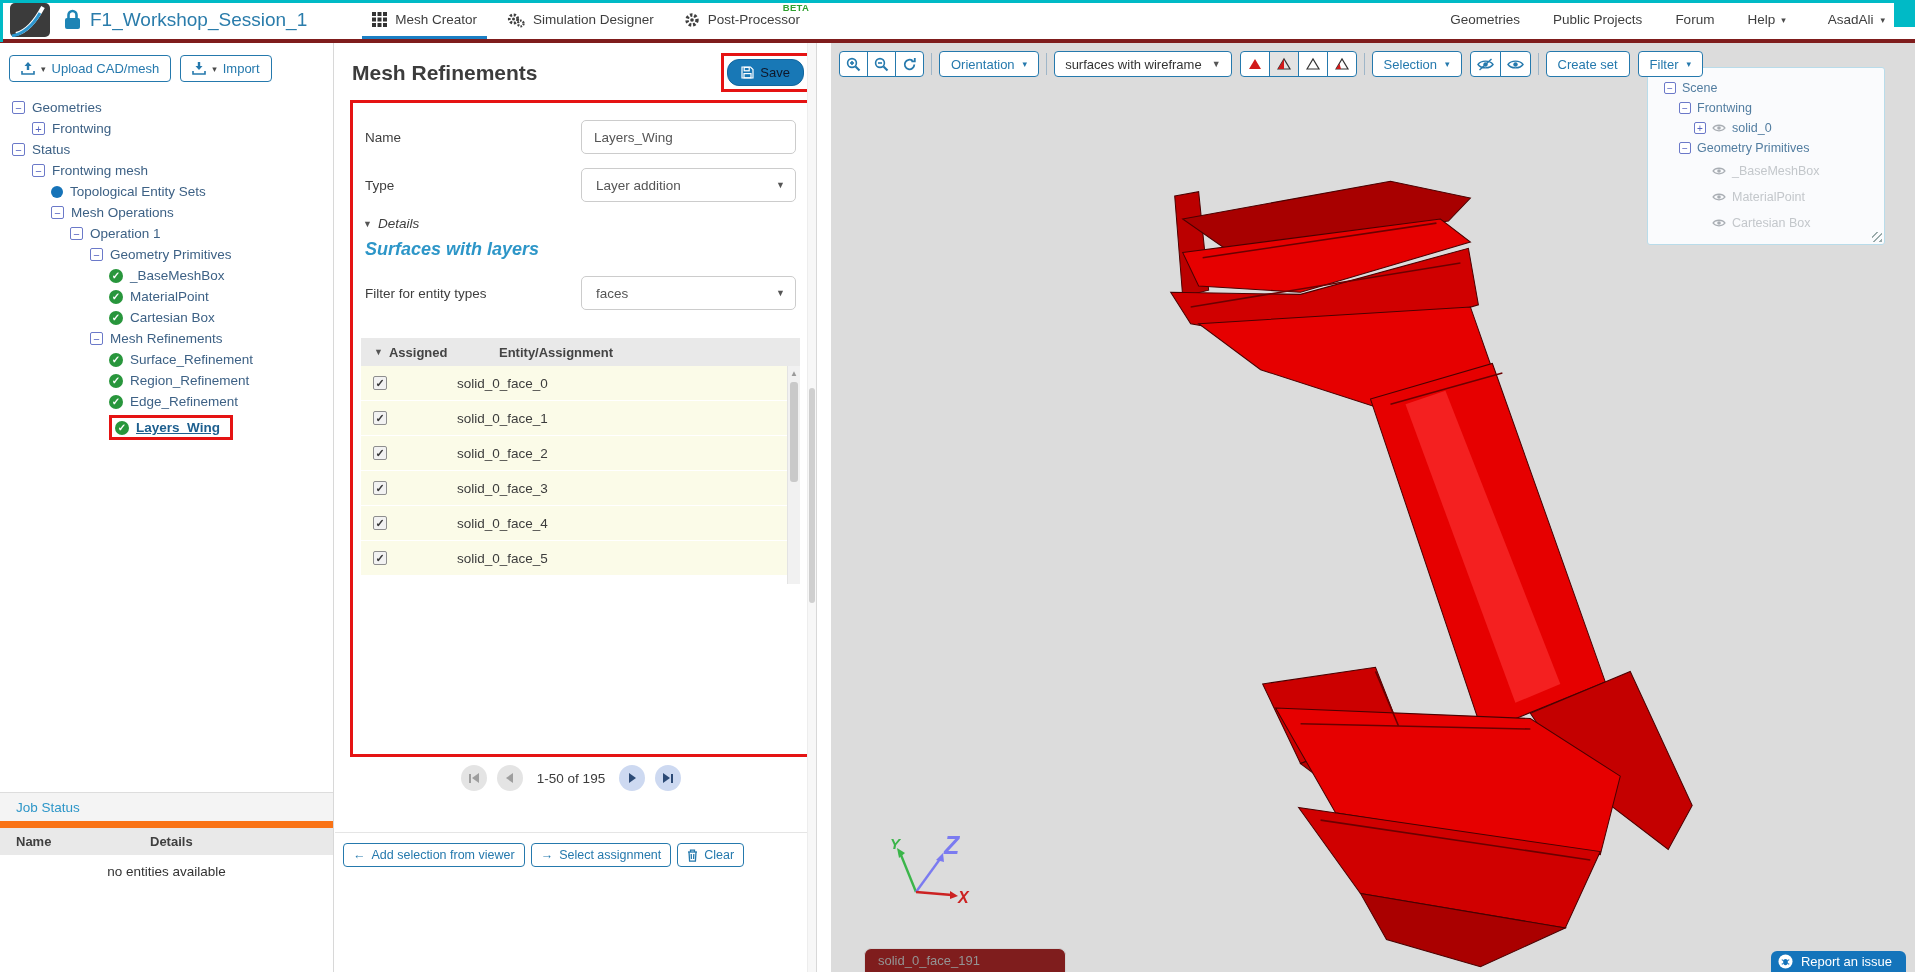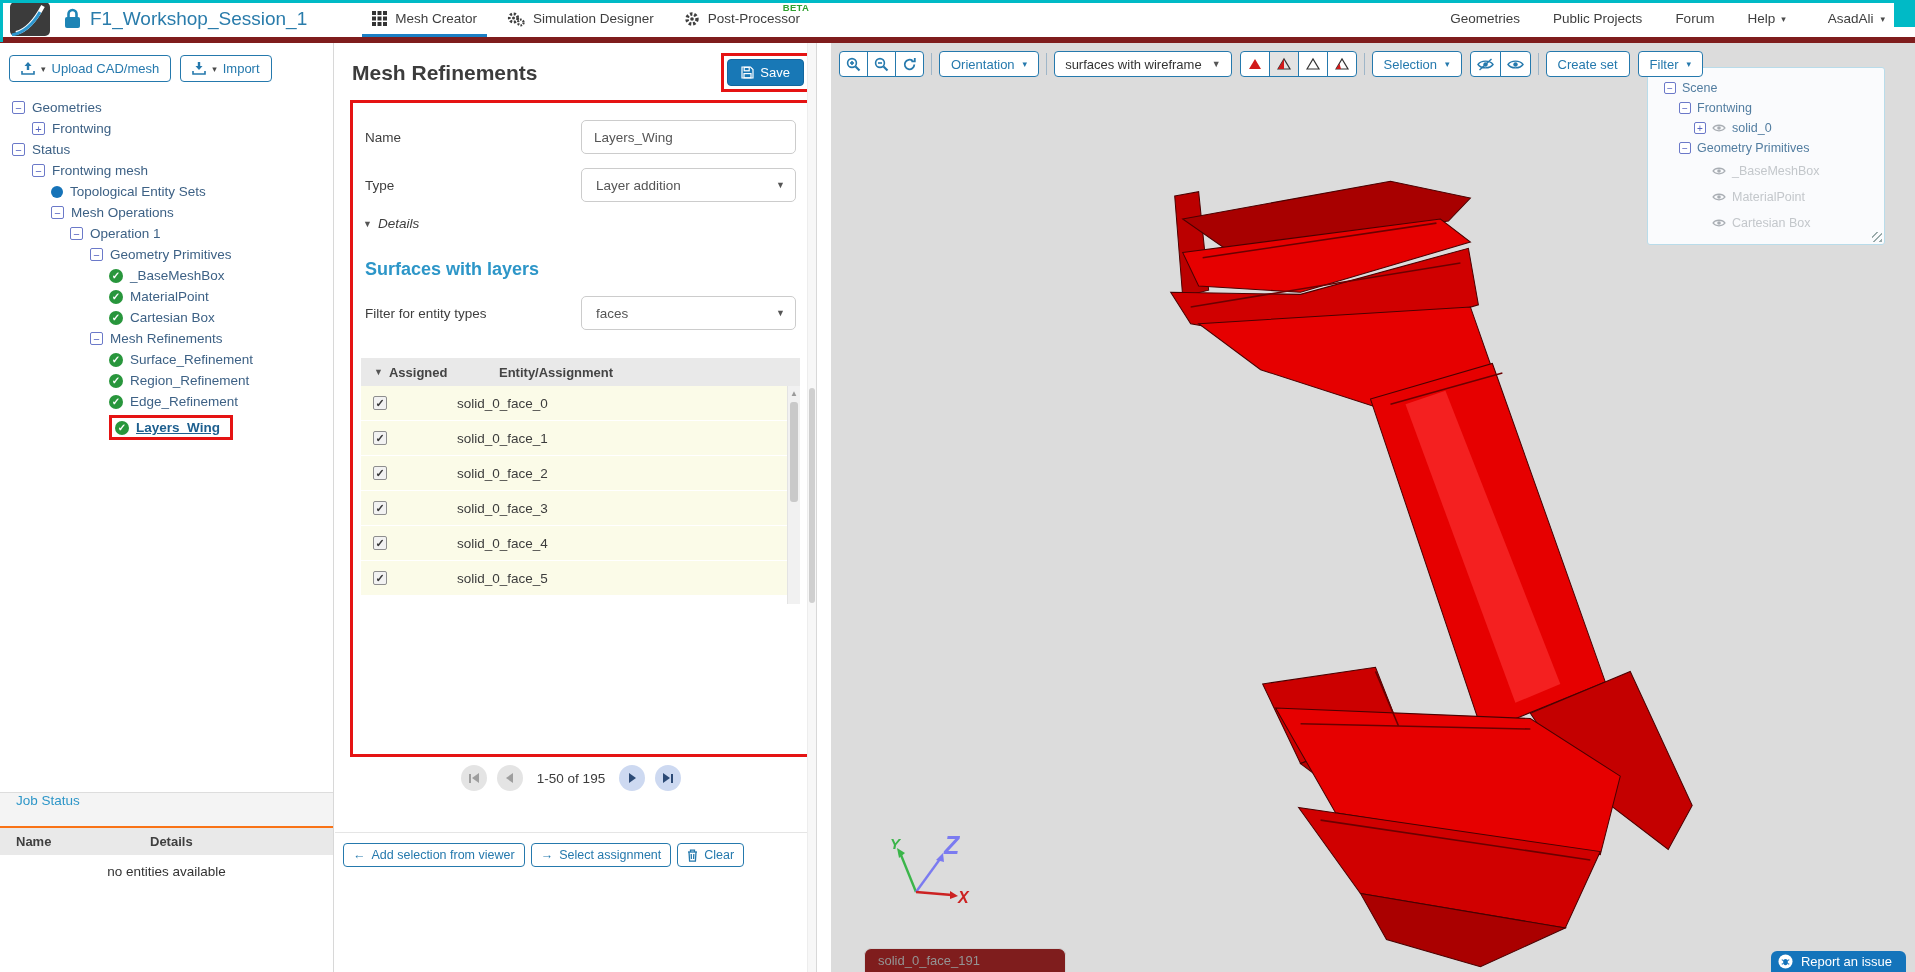--- a/index.html
+++ b/index.html
@@ -9,21 +9,21 @@
   }
   *{box-sizing:border-box;margin:0;padding:0;}
   body{width:1915px;height:972px;position:relative;overflow:hidden;background:#fff;
        font-family:"Liberation Sans", sans-serif;color:#3e3e3e;}
   
   .frame-top{position:absolute;left:0;top:0;right:0;height:3px;background:var(--frame-teal);z-index:60;}
   .frame-left{position:absolute;left:0;top:0;width:3px;height:42px;background:var(--frame-teal);z-index:60;}
   .frame-corner{position:absolute;right:0;top:0;width:21px;height:27px;background:var(--frame-teal);z-index:60;}
 
   
-  .topbar{position:absolute;left:0;top:0;right:0;height:43px;background:#fff;border-bottom:6px solid #7f1d1d;
+  .topbar{position:absolute;left:0;top:0;right:0;height:43px;background:#fff;border-bottom:4px solid #7f1d1d;
           display:flex;align-items:center;z-index:50;}
   .logo{margin-left:10px;width:40px;height:34px;flex:0 0 auto;cursor:pointer;}
   .lock{margin-left:14px;display:flex;align-items:center;}
   .proj-title{color:#2a7cab;font-size:19px;margin-left:9px;white-space:nowrap;}
   .tabs{display:flex;margin-left:50px;height:100%;align-items:stretch;}
   .tab{position:relative;display:flex;align-items:center;gap:8px;padding:0 15px;font-size:13.5px;color:#3e3e3e;cursor:pointer;}
   .tab[data-active="true"]::after{content:"";position:absolute;left:5px;right:5px;bottom:0;height:3px;background:#1b7fc4;}
   .tab .tab-ico{display:none;}
   .tab[data-icon="grid-icon"] .tab-ico-grid{display:block;}
   .tab[data-icon="gears-icon"] .tab-ico-gears{display:block;}
@@ -55,51 +55,51 @@
   .tree-row[data-icon="expand"] .t-ico::before{content:"+";}
   .tree-row[data-icon="dot"] .t-ico{width:12px;height:12px;border-radius:50%;background:#1673b8;}
   .tree-row[data-icon="check"] .t-ico{width:14px;height:14px;border-radius:50%;background:var(--check-green);
     color:#fff;font-size:10px;font-weight:bold;}
   .tree-row[data-icon="check"] .t-ico::before{content:"✓";}
   .tree-row[data-state="selected"] .tree-inner{border:3px solid var(--annotation-red);padding:2px 10px 2px 3px;}
   .tree-row[data-state="selected"] .t-label{font-weight:bold;text-decoration:underline;color:#1d5f8f;}
   .tree-row[data-state="selected"]{height:29px;}
 
   .job-status{position:absolute;left:0;right:0;bottom:0;height:180px;background:#fff;}
-  .job-header{height:36px;background:#f4f4f4;border-top:1px solid #ddd;border-bottom:2px solid #f97316;
-              display:flex;align-items:flex-start;padding:0 16px;color:var(--section-blue);font-size:13.5px;}
+  .job-header{height:36px;background:#f4f4f4;border-top:1px solid #ddd;border-bottom:7px solid #f97316;
+              display:flex;align-items:center;padding:0 16px;color:var(--section-blue);font-size:13.5px;}
   .job-cols{height:27px;background:#e9e9e9;display:flex;align-items:center;font-weight:bold;color:#3f3f3f;font-size:13px;}
   .job-col-name{width:150px;padding-left:16px;}
   .job-empty{text-align:center;padding-top:9px;font-size:13.5px;color:#333;}
 
   
   .panel{position:absolute;top:43px;left:335px;width:482px;bottom:0;background:#fff;border-right:1px solid #d8d8d8;}
   .panel-scrollbar{position:absolute;right:0;top:0;bottom:0;width:9px;background:#f7f7f7;border-left:1px solid #ededed;}
   .panel-scroll-thumb{position:absolute;left:1px;width:6px;top:345px;height:215px;background:#cfcfcf;border-radius:4px;cursor:pointer;}
   .panel-header{display:flex;justify-content:space-between;align-items:center;padding:10px 4px 0 17px;}
   .panel-title{font-size:21px;color:#3c3c3c;}
   .save-wrap{border:3px solid var(--annotation-red);padding:3px;margin-right:2px;}
-  .btn-save{background:var(--save-blue);border:1px solid #12669e;color:#ffffff;font-size:13px;border-radius:4px;
+  .btn-save{background:var(--save-blue);border:1px solid #12669e;color:#0f172a;font-size:13px;border-radius:12px;
             padding:5px 13px;display:flex;gap:6px;align-items:center;cursor:pointer;}
   .form-box{position:absolute;left:15px;right:5px;top:57px;bottom:215px;border:3px solid var(--annotation-red);
             padding:8px 8px 0 8px;overflow:hidden;background:#fff;}
   .frow{display:flex;align-items:center;justify-content:space-between;margin:9px 4px 14px 4px;}
   .flabel{font-size:13.5px;color:#3e3e3e;}
   .input{width:215px;height:34px;border:1px solid #ccc;border-radius:5px;font-size:13.5px;color:#555;
          padding:0 12px;background:#fff;font-family:"Liberation Sans",sans-serif;}
   .selectbox{width:215px;height:34px;border:1px solid #ccc;border-radius:5px;font-size:13.5px;color:#555;
          padding:0 10px 0 14px;background:#fff;display:flex;align-items:center;justify-content:space-between;cursor:pointer;}
   .sel-caret{font-size:9px;color:#555;}
   .details-head{display:flex;align-items:center;gap:6px;margin:14px 2px 2px 2px;font-size:13.5px;font-style:italic;color:#3e3e3e;cursor:pointer;}
   .disc{font-size:9px;color:#555;}
   .details-box{border-left:1px solid #d8d8d8;border-bottom:1px solid #d8d8d8;border-right:1px solid #f0f0f0;
                margin:2px 2px 0 4px;padding:4px 2px 10px 10px;}
   .drow{display:flex;align-items:center;justify-content:space-between;margin:7px 2px;}
   .dinput{height:33px;}
-  .surfaces-title{color:var(--section-blue);font-size:18px;margin:28px 4px 16px 4px;}
+  .surfaces-title{color:var(--section-blue);font-size:18px;margin:8px 4px 16px 4px;font-style:italic;}
   .etable{margin-top:28px;}
   .thead{display:flex;background:#e9e9e9;height:28px;align-items:center;font-size:13px;font-weight:bold;color:#444;}
   .th-assigned{width:138px;padding-left:13px;display:flex;align-items:center;gap:6px;cursor:pointer;}
   .sort-caret{font-size:9px;color:#555;}
   .tbody{position:relative;height:218px;overflow:hidden;background:#fff;}
   .trow{display:flex;align-items:center;height:35px;background:#fbfbe8;border-bottom:1px solid #fff;cursor:pointer;}
   .cbx{margin-left:12px;width:14px;height:14px;border:1px solid #8e8e8e;border-radius:2px;background:#f2f2f2;
        display:inline-flex;align-items:center;justify-content:center;font-size:11px;color:#3a3a3a;cursor:pointer;}
   .trow[data-checked="true"] .cbx::before{content:"✓";font-weight:bold;}
   .ent{margin-left:70px;font-size:13.5px;color:#3c3c3c;}

